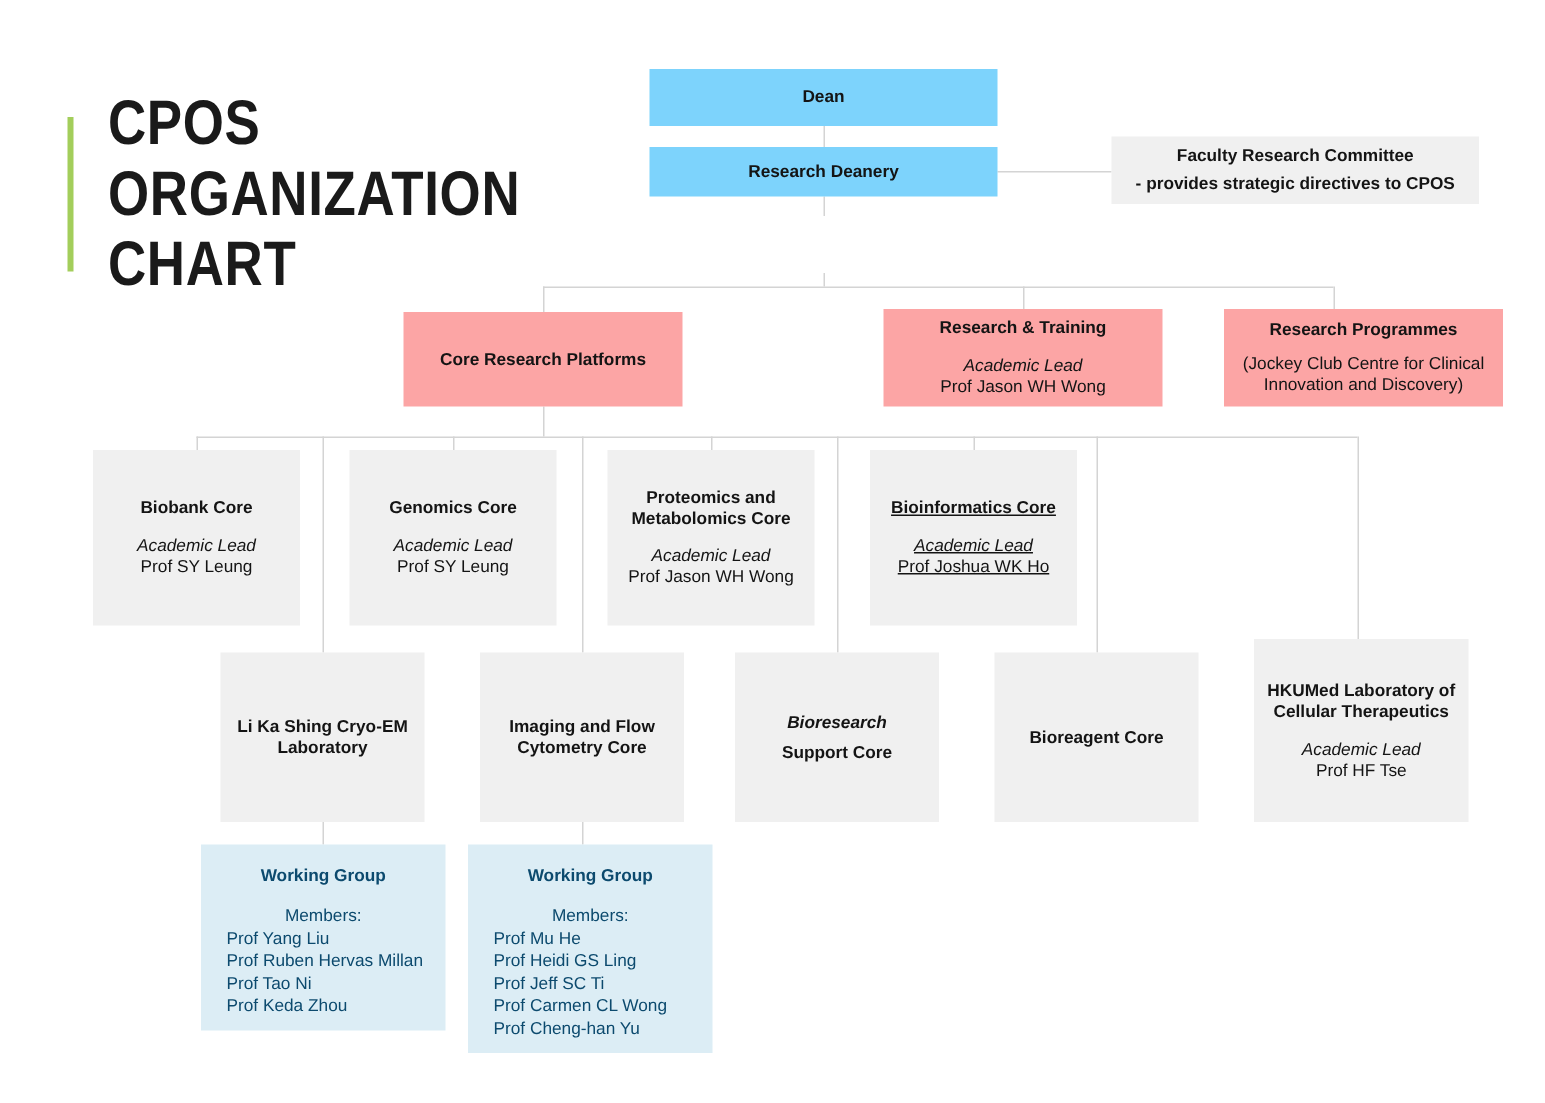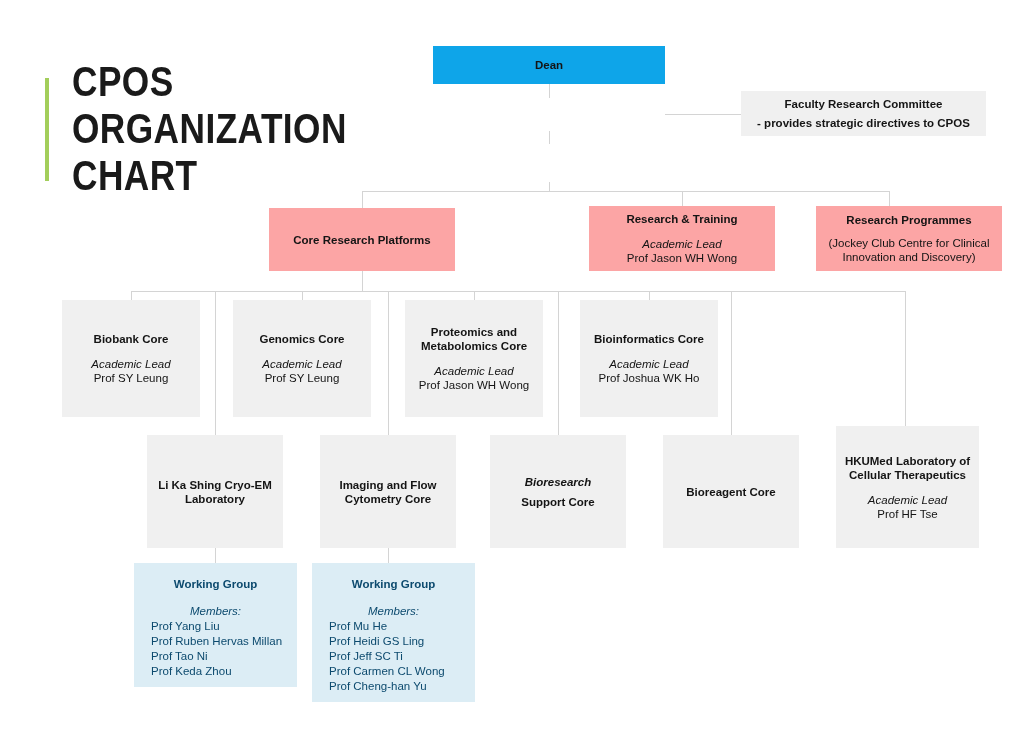--- a/index.html
+++ b/index.html
@@ -71,21 +71,21 @@
   .node .n-person {
     font-size: 11.5px;
     line-height: 14px;
   }
   .node .n-sub {
     font-size: 11.5px;
     line-height: 14px;
     margin-top: 9px;
   }
 
-  .yellow { background: #0ea5e9; }
+  .yellow { background: #7dd3fc; }
   .green  { background: #fca5a5; }
   .grey   { background: #F0F0F0; }
 
   
   .note {
     position: absolute;
     box-sizing: border-box;
     background: #F0F0F0;
     display: flex;
     flex-direction: column;
@@ -107,21 +107,20 @@
     color: #0c4a6e;
     padding: 14px 0 10px 0;
   }
   .wg .wg-title {
     font-weight: bold;
     font-size: 11.5px;
     line-height: 14px;
     text-align: center;
   }
   .wg .wg-members-label {
-    font-style: italic;
     font-size: 11.5px;
     line-height: 14px;
     text-align: center;
     margin-top: 13px;
   }
   .wg .wg-list {
     margin-top: 1px;
     padding-left: 17px;
   }
   .wg .wg-list .wg-member {
@@ -176,20 +175,23 @@
   <div class="ln v" style="left:731px; top:291px; height:144px;"></div>
   <div class="ln v" style="left:905px; top:291px; height:135px;"></div>
 
   <div class="ln v" style="left:215px; top:548px; height:15px;"></div>
   <div class="ln v" style="left:388px; top:548px; height:15px;"></div>
 
   <div class="node yellow" style="left:433px; top:46px; width:232px; height:38px;">
     <span class="n-title">Dean</span>
   </div>
 
+  <div class="node yellow" style="left:433px; top:98px; width:232px; height:33px;">
+    <span class="n-title">Research Deanery</span>
+  </div>
 
 
   <div class="note" style="left:741px; top:91px; width:245px; height:45px;">
     <span>Faculty Research Committee</span>
     <span>- provides strategic directives to CPOS</span>
   </div>
 
   <div class="node green" style="left:269px; top:208px; width:186px; height:63px;">
     <span class="n-title">Core Research Platforms</span>
   </div>
@@ -218,21 +220,21 @@
     <span class="n-person">Prof SY Leung</span>
   </div>
 
   <div class="node grey" style="left:405px; top:300px; width:138px; height:117px;">
     <span class="n-title">Proteomics and</span>
     <span class="n-title">Metabolomics Core</span>
     <span class="n-role">Academic Lead</span>
     <span class="n-person">Prof Jason WH Wong</span>
   </div>
 
-  <div class="node grey" style="left:580px; top:300px; width:138px; height:117px;">
+  <div class="node grey" style="left:580px; top:300px; width:138px; height:117px;text-decoration:underline;">
     <span class="n-title">Bioinformatics Core</span>
     <span class="n-role">Academic Lead</span>
     <span class="n-person">Prof Joshua WK Ho</span>
   </div>
 
   <div class="node grey" style="left:147px; top:435px; width:136px; height:113px;">
     <span class="n-title">Li Ka Shing Cryo-EM</span>
     <span class="n-title">Laboratory</span>
   </div>
 

